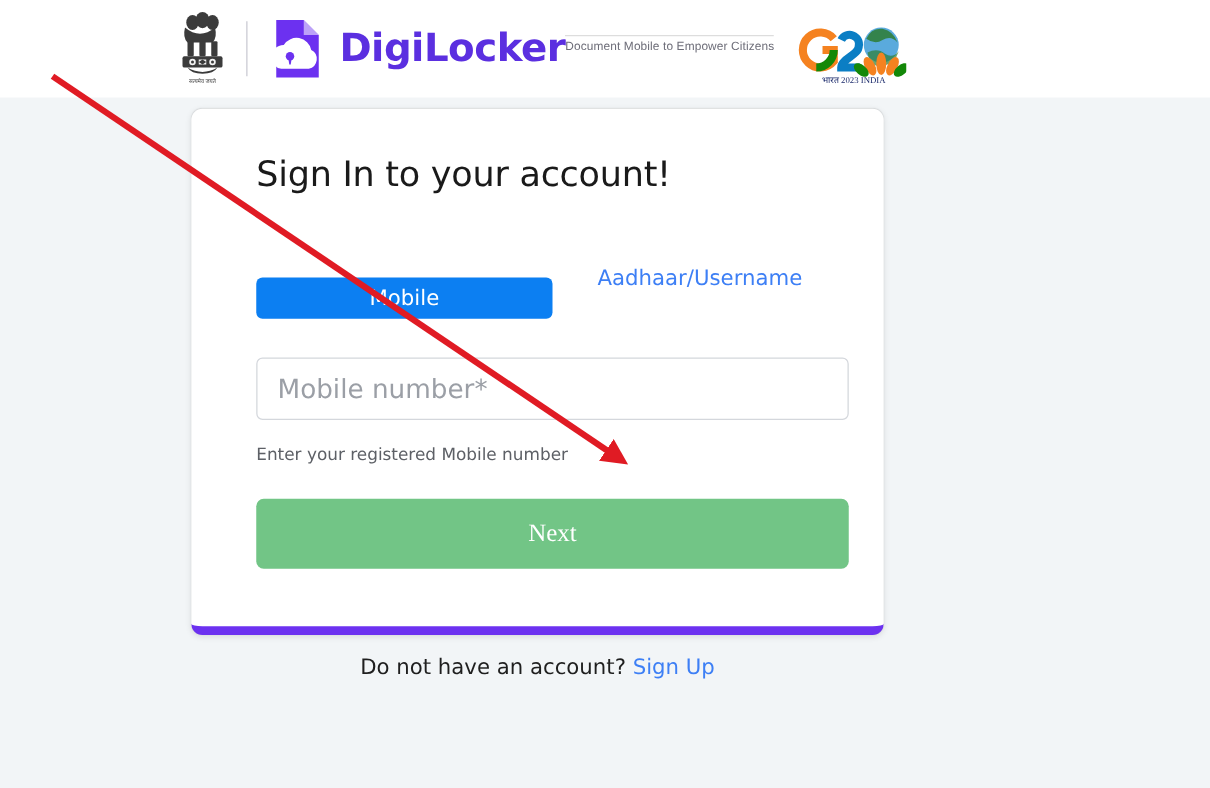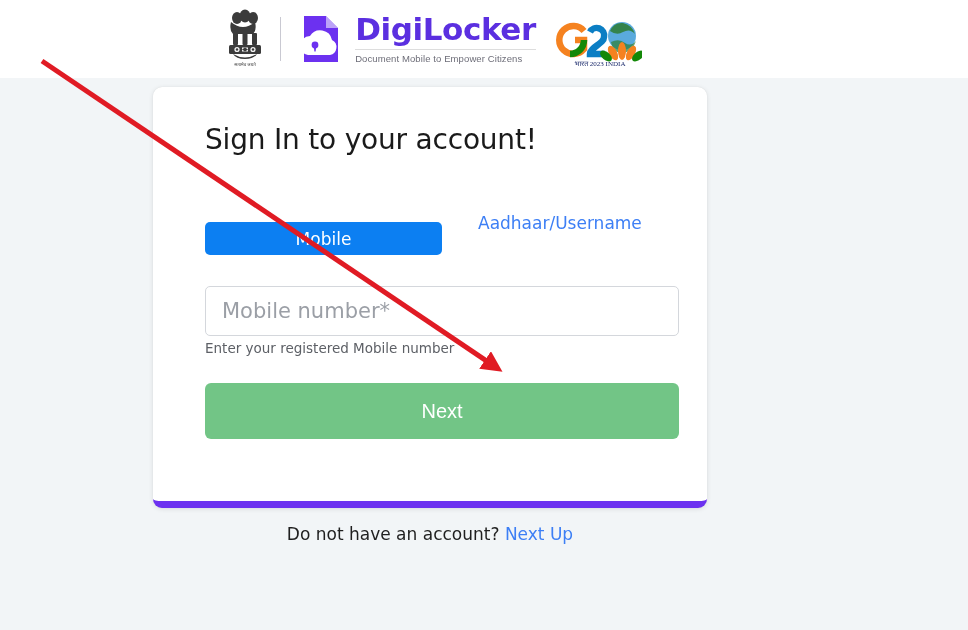--- a/index.html
+++ b/index.html
@@ -33,21 +33,21 @@
     gap: 0px;
     transform: translateX(-52px);
   }
   .emblem-wrap { width: 46px; height: 62px; display:flex; align-items:center; justify-content:center; }
   .brand-divider {
     width: 1px; height: 44px;
     background: #c9c9d2;
     margin: 0 12px;
   }
   .dl-icon { width: 56px; height: 56px; display:flex; align-items:center; justify-content:center;}
-  .dl-text { margin-left: 6px; display:flex; flex-direction:column; }
+  .dl-text { margin-left: 6px; display:flex; }
   .dl-title {
     font-size: 31px;
     font-weight: bold;
     color: #5b2fe0;
     letter-spacing: -0.4px;
     line-height: 1;
     font-family: "DejaVu Sans", sans-serif;
   }
   .dl-tag {
     font-size: 9.5px;
@@ -115,35 +115,35 @@
     font-size: 21px;
     color: #2b2b2b;
     outline: none;
     background: #fff;
     font-family: "DejaVu Sans", sans-serif;
   }
   .field::placeholder { color: #9b9fa6; }
   .helper {
     font-size: 13.5px;
     color: #5d6066;
-    margin-top: 4px;
+    margin-top: 20px;
     font-family: "DejaVu Sans", sans-serif;
   }
 
   
   .next-btn {
     margin-top: 27px;
     width: 474px; height: 56px;
     background: #72c586;
     border: none;
     border-radius: 6px;
     color: #ffffff;
     font-size: 20px;
     cursor: pointer;
-    font-family: Liberation Sans, sans-serif;
+    font-family: Liberation Serif, serif;
   }
 
   
   .signup-row {
     position: absolute;
     left: 153px; top: 524px;
     width: 554px;
     text-align: center;
     font-size: 17px;
     color: #1f1f1f;
@@ -256,21 +256,21 @@
       <input class="field" type="text" placeholder="Mobile number*" style="">
 
       <div class="helper">Enter your registered Mobile number</div>
 
       <button class="next-btn">Next</button>
 
     </div>
   </div>
 
   <div class="signup-row">
-    <span>Do not have an account? </span><span class="signup-link">Next Up</span>
+    <span>Do not have an account? </span><span class="signup-link">Sign Up</span>
   </div>
 
   <svg class="arrow-layer" viewBox="0 0 968 630">
     <defs>
       <marker id="arrowhead" markerWidth="4.2" markerHeight="4.2" refX="1.4" refY="2.1" orient="auto">
         <path d="M0,0 L4.2,2.1 L0,4.2 z" fill="#e01b24"></path>
       </marker>
     </defs>
     <line id="ann-line" x1="42" y1="61" x2="490.88127993031105" y2="363.8478504333321" stroke="#e01b24" stroke-width="5" marker-end="url(#arrowhead)"></line>
   </svg>

